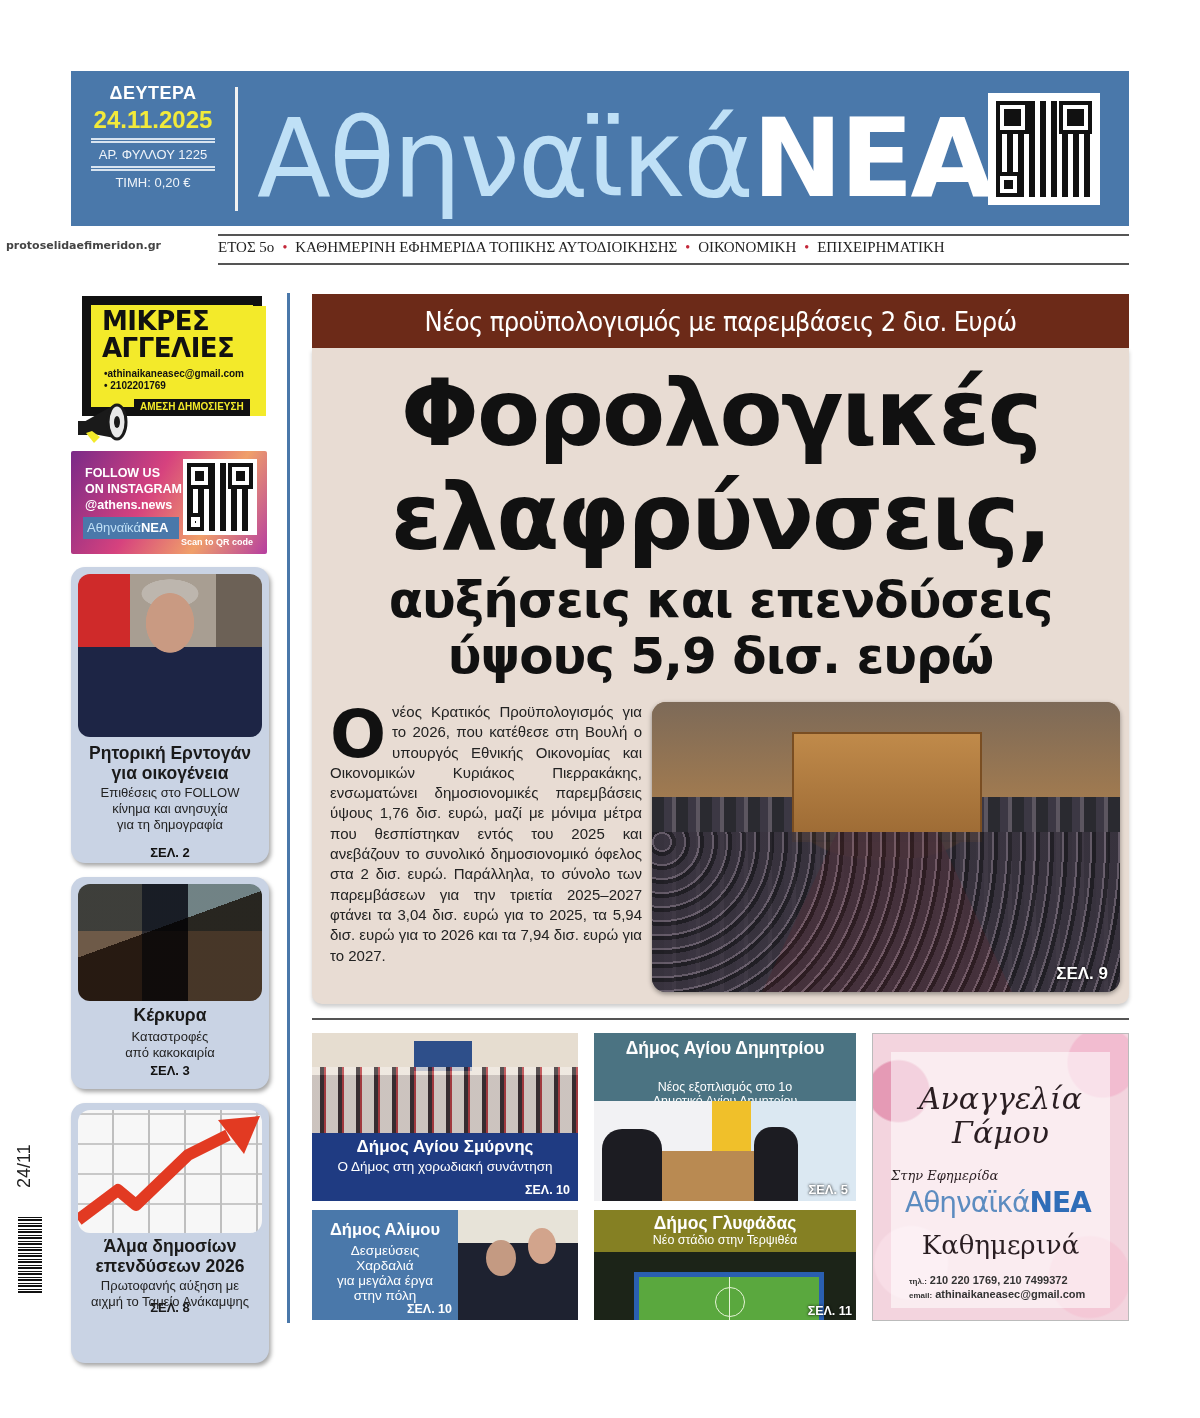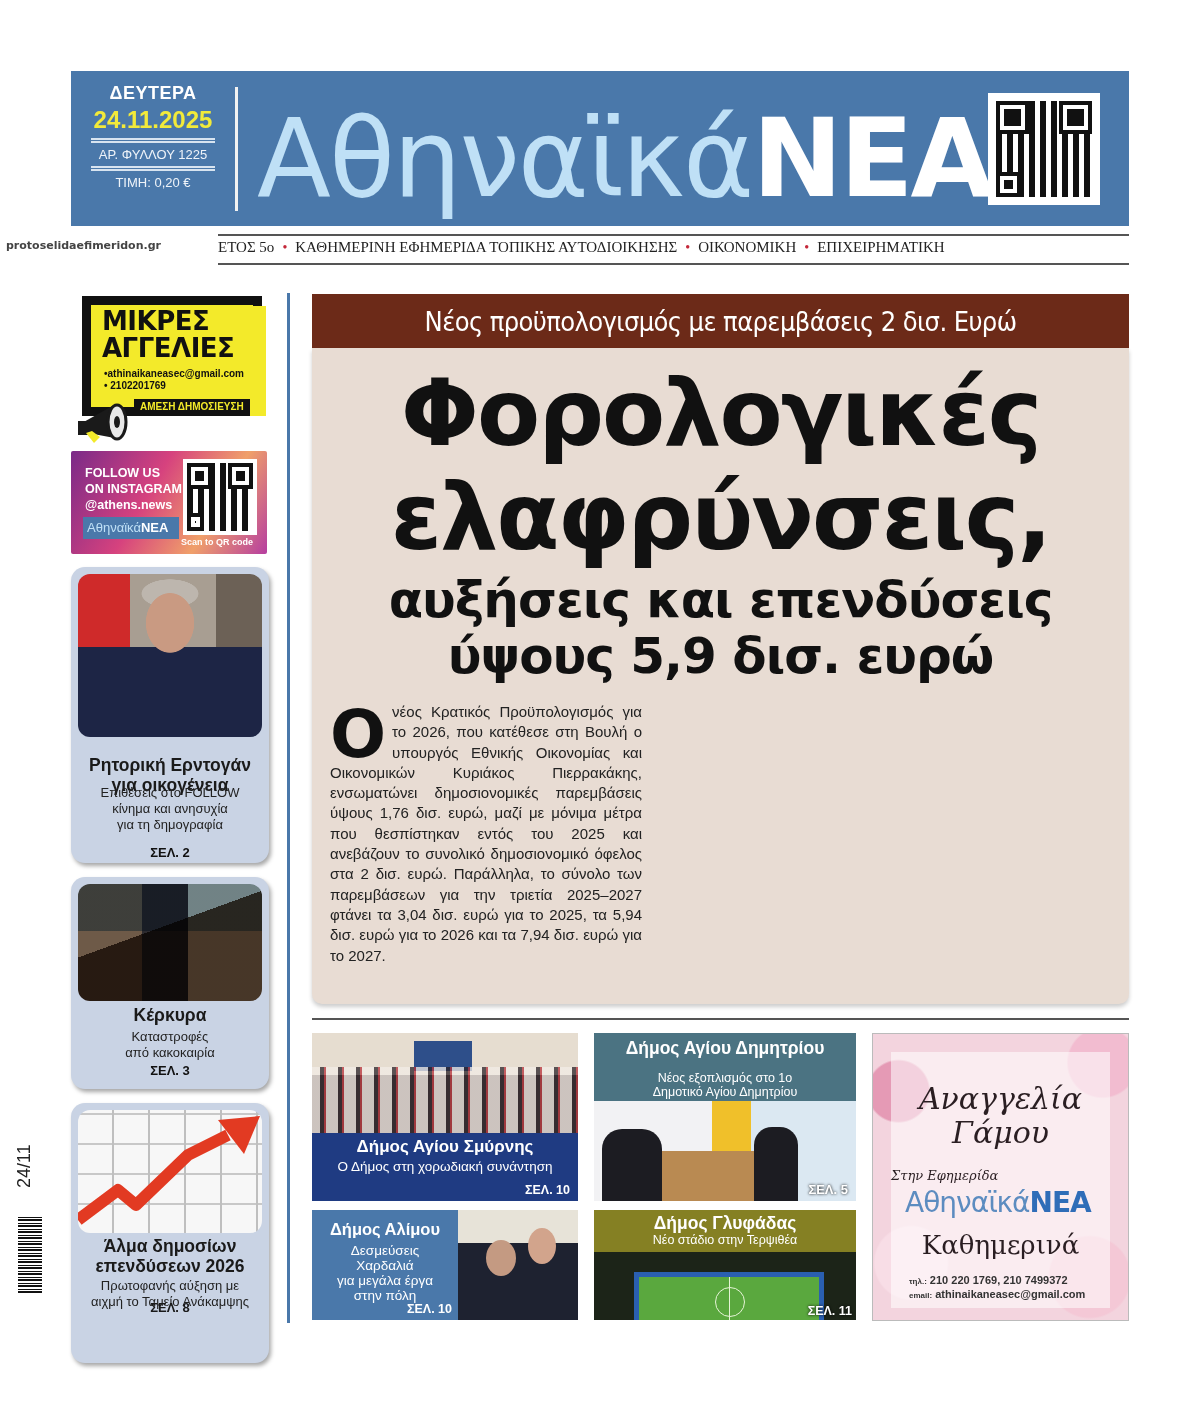--- a/index.html
+++ b/index.html
@@ -106,21 +106,21 @@
   .choir-banner { position: absolute; left: 102px; top: 8px; width: 58px; height: 30px; background: #2e4f8a; }
   .choir-rows { position: absolute; left: 0; right: 0; top: 34px; height: 66px; background: repeating-linear-gradient(90deg, #f2ece6 0 8px, #2a2228 8px 12px, #b7323a 12px 14px, #f2ece6 14px 18px); opacity: 0.75; }
   .choir-caption { position: absolute; left: 0; right: 0; bottom: 0; height: 68px; background: #1f3b82; padding-top: 4px; }
   .choir-caption .tile-title { font-size: 17px; }
   .choir-caption .tile-sub { font-size: 13.5px; margin-top: 2px; }
   .choir-caption .tile-page { position: absolute; right: 8px; bottom: 4px; color: #fff; font-weight: bold; font-size: 12.5px; }
 
   .tile-agios { left: 594px; top: 1033px; width: 262px; height: 168px; background: #d8d2c8; }
   .agios-head { position: absolute; left: 0; right: 0; top: 0; height: 68px; background: #4b7382; padding-top: 5px; }
   .agios-head .tile-title { font-size: 17.5px; }
-  .agios-head .tile-sub { font-size: 12.5px; line-height: 14px; margin-top: 12px; }
+  .agios-head .tile-sub { font-size: 12.5px; line-height: 14px; margin-top: 21px; }
   .agios-photo { position: absolute; left: 0; right: 0; top: 68px; bottom: 0;
     background: linear-gradient(90deg, #f2f2f4 0 45%, #f0c02a 45% 60%, #dbe8f2 60% 100%); }
   .agios-photo .boxes { position: absolute; left: 60px; top: 50px; width: 140px; height: 50px; background: #b98a52; }
   .agios-photo .people { position: absolute; left: 8px; top: 28px; width: 60px; height: 72px; background: #1c1c22; border-radius: 20px 20px 0 0; }
   .agios-photo .people2 { position: absolute; left: 160px; top: 26px; width: 44px; height: 74px; background: #1c1c22; border-radius: 18px 18px 0 0; }
   .agios-photo .tile-page { position: absolute; right: 8px; bottom: 4px; color: #fff; font-weight: bold; font-size: 13px; text-shadow: 0 0 3px #000; }
 
   .tile-alimos { left: 312px; top: 1210px; width: 266px; height: 110px; background: #3f3a40; }
   .alimos-caption { position: absolute; left: 0; top: 0; width: 146px; height: 110px; background: #4a78aa; padding-top: 10px; }
   .alimos-caption .tile-title { font-size: 16.5px; }
@@ -226,21 +226,21 @@
   <div class="insta-qr">
       <div class="qr">
         <div class="qr-corner"></div>
       </div>
     </div>
   <div class="insta-qr-label">Scan to QR code</div>
 </div>
 
 <div class="side-card" style="top:567px;height:296px;">
   <div class="thumb photo-erdogan"></div>
-  <div class="card-title" style="top:188px;">
+  <div class="card-title" style="top:176px;">
     <div>Ρητορική Ερντογάν</div>
     <div>για οικογένεια</div>
   </div>
   <div class="card-sub" style="top:218px;">
     <div>Επιθέσεις στο FOLLOW</div>
     <div>κίνημα και ανησυχία</div>
     <div>για τη δημογραφία</div>
   </div>
   <div class="card-page" style="top:278px;">ΣΕΛ. 2</div>
 </div>
@@ -282,20 +282,27 @@
   <div class="headline-big">
     <div>Φορολογικές</div>
     <div>ελαφρύνσεις,</div>
   </div>
   <div class="headline-sub">
     <div>αυξήσεις και επενδύσεις</div>
     <div>ύψους 5,9 δισ. ευρώ</div>
   </div>
   <div class="lead-body">
     <span class="dropcap">Ο</span><span>νέος Κρατικός Προϋπολογισμός για το 2026, που κατέθεσε στη Βουλή ο υπουργός Εθνικής Οικονομίας και Οικονομικών Κυριάκος Πιερρακάκης, ενσωματώνει δημοσιονομικές παρεμβάσεις ύψους 1,76 δισ. ευρώ, μαζί με μόνιμα μέτρα που θεσπίστηκαν εντός του 2025 και ανεβάζουν το συνολικό δημοσιονομικό όφελος στα 2 δισ. ευρώ. Παράλληλα, το σύνολο των παρεμβάσεων για την τριετία 2025–2027 φτάνει τα 3,04 δισ. ευρώ για το 2025, τα 5,94 δισ. ευρώ για το 2026 και τα 7,94 δισ. ευρώ για το 2027.</span>
+  </div>
+  <div class="lead-photo">
+    <div class="parquet"></div>
+    <div class="podium"></div>
+    <div class="carpet"></div>
+    <div class="crowd"></div>
+    <div class="page-ref-white">ΣΕΛ. 9</div>
   </div>
 </div>
 
 <div class="mid-rule"></div>
 
 <div class="tile tile-choir">
   <div class="choir-banner"></div>
   <div class="choir-rows"></div>
   <div class="choir-caption">
     <div class="tile-title">Δήμος Αγίου Σμύρνης</div>

